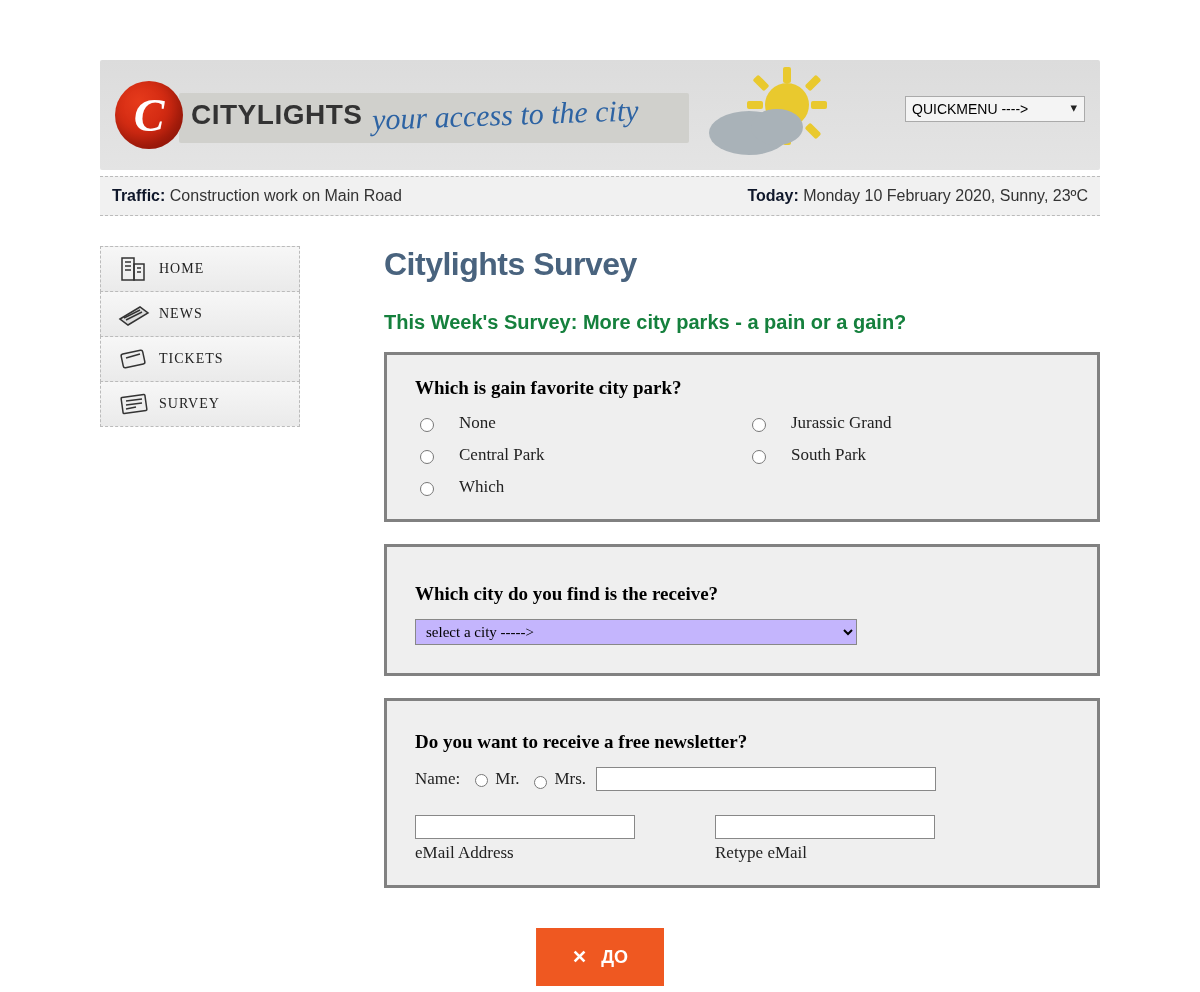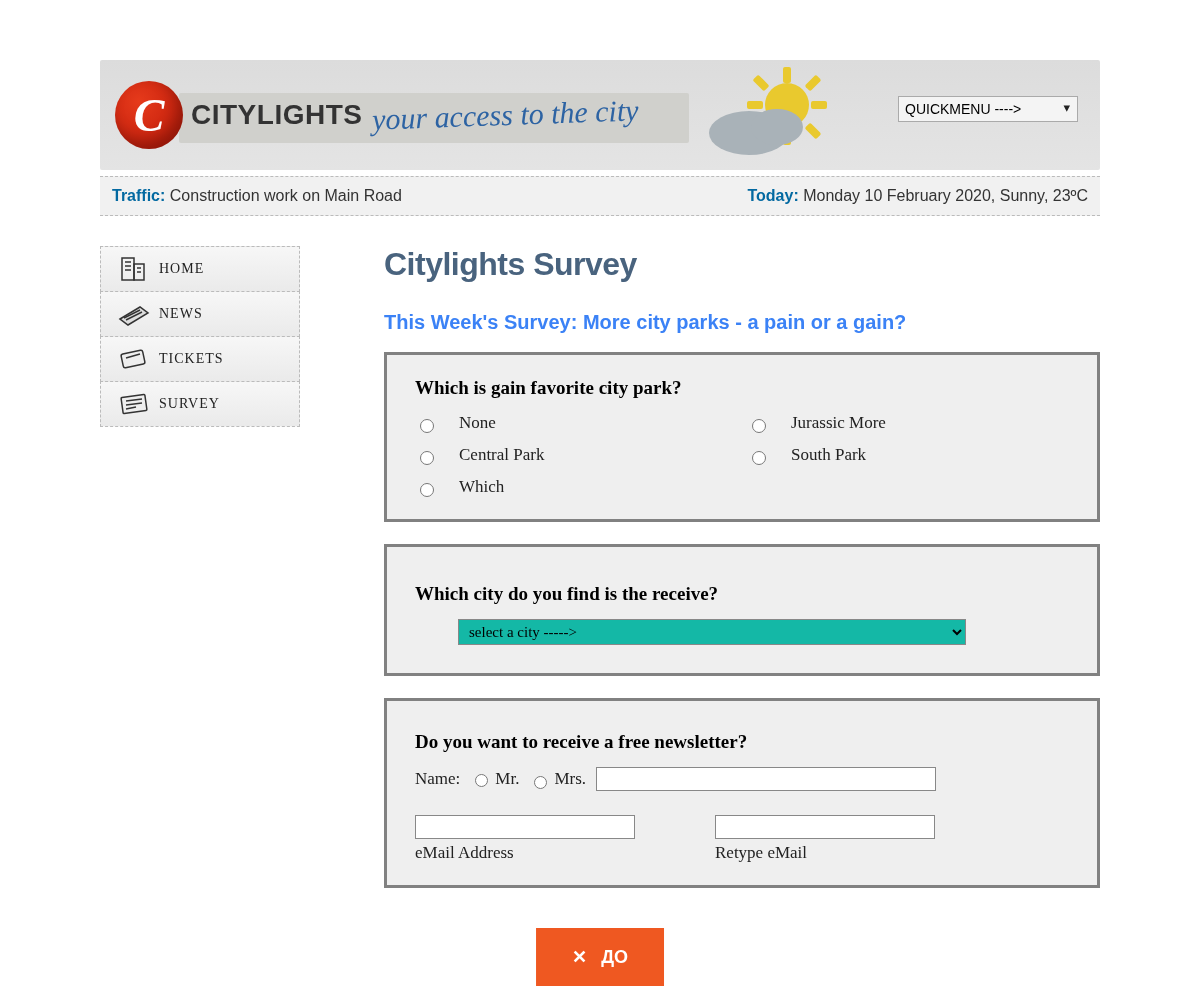--- a/index.html
+++ b/index.html
@@ -52,21 +52,21 @@
   }
   .tagline {
     font: italic 30px "Brush Script MT", "Comic Sans MS", cursive;
     color:#2d63a3;
     margin-left: 10px;
     transform: rotate(-2deg);
   }
   .weather-art { margin-left: 30px; }
   .quickmenu-wrap {
     position: absolute;
-    right: 22px; top: 36px; padding-left: 48px;
+    right: 15px; top: 36px; padding-left: 48px;
   }
   .quickmenu {
     font: 14px Verdana, sans-serif;
     border:1px solid #aaa;
     background:#f4f4f4;
     padding: 4px 22px 4px 6px;
     appearance: none;
     min-width: 180px;
   }
   .quickmenu-wrap::after {
@@ -76,21 +76,21 @@
   .announce-bar {
     display:flex; justify-content:space-between;
     padding: 10px 12px;
     border-top: 1px dashed #bbb;
     border-bottom: 1px dashed #bbb;
     margin-top: 6px;
     font-size: 16px;
     color:#333;
     background:#f1f1f1;
   }
-  .announce-bar b { color:#0369a1; }
+  .announce-bar b { color:#0f172a; }
   
   .layout { display:flex; margin-top: 30px; gap: 40px; }
   .sidebar { width: 200px; flex-shrink:0; }
   .side-item {
     display:flex; align-items:center;
     height: 46px;
     padding-left: 8px;
     background: linear-gradient(#f7f7f7,#eaeaea);
     border: 1px dashed #bbb;
     cursor:pointer;
@@ -100,44 +100,44 @@
   .side-item .s-label { font: 14px Verdana; letter-spacing:1px; color:#222; }
   .content { flex:1;padding-left:44px; }
   h1.page-title {
     font: bold 32px "Arial Black", Arial, sans-serif;
     color:#49637e;
     margin: 0 0 28px 0;
     letter-spacing: -0.5px;
   }
   h2.subtitle {
     font: bold 20px "Arial Black", Arial, sans-serif;
-    color:#3b82f6;
+    color:#15803d;
     margin: 0 0 18px 0;
   }
   .panel {
     background:#efefef;
     border: 3px solid #818181;
     padding: 22px 28px;
     margin-bottom: 22px;
   }
   .panel-legend {
     font: bold 19px Georgia, "Times New Roman", serif;
     color:#000;
     margin-bottom: 14px;
   }
   .radio-grid {
     display:grid;
     grid-template-columns: 1fr 1fr;
     row-gap: 12px;
     column-gap: 10px;
     font: 17px Georgia, serif;
   }
-  .radio-opt { display:flex; align-items:flex-end; gap: 22px; }
+  .radio-opt { display:flex; align-items:center; gap: 22px; }
   .radio-opt input { width:14px; height:14px; }
-  .city-select { width: 508px; padding:3px 6px; font:15px Verdana; border:1px solid #888; background:#14b8a6;margin-left:43px;}
+  .city-select { width: 442px; padding:3px 6px; font:15px Verdana; border:1px solid #888; background:#c4b5fd;}
   .nl-row { display:flex; align-items:center; gap:10px; font:17px Georgia, serif; margin-top:8px;}
   .nl-row input[type=text]{ border:1px solid #888; background:#fff; height:24px; padding:0 4px; }
   .email-row { display:flex; gap: 80px; margin-top: 24px; }
   .email-col { display:flex; flex-direction:column; gap:4px; font:17px Georgia, serif; }
   .email-col input { width:220px; height:24px; border:1px solid #888; background:#fff; }
   
   .bottom-btn {
     position: fixed;
     left:50%; transform:translateX(-50%);
     bottom: 6px;
@@ -264,21 +264,21 @@
 
       <div class="panel">
         <div class="panel-legend">Which is gain favorite city park?</div>
         <div class="radio-grid">
           <label class="radio-opt">
               <input type="radio" name="park" style="">
               <span>None</span>
             </label>
           <label class="radio-opt">
               <input type="radio" name="park" style="">
-              <span>Jurassic More</span>
+              <span>Jurassic Grand</span>
             </label>
           <label class="radio-opt">
               <input type="radio" name="park" style="">
               <span>Central Park</span>
             </label>
           <label class="radio-opt">
               <input type="radio" name="park" style="">
               <span>South Park</span>
             </label>
           <label class="radio-opt">

